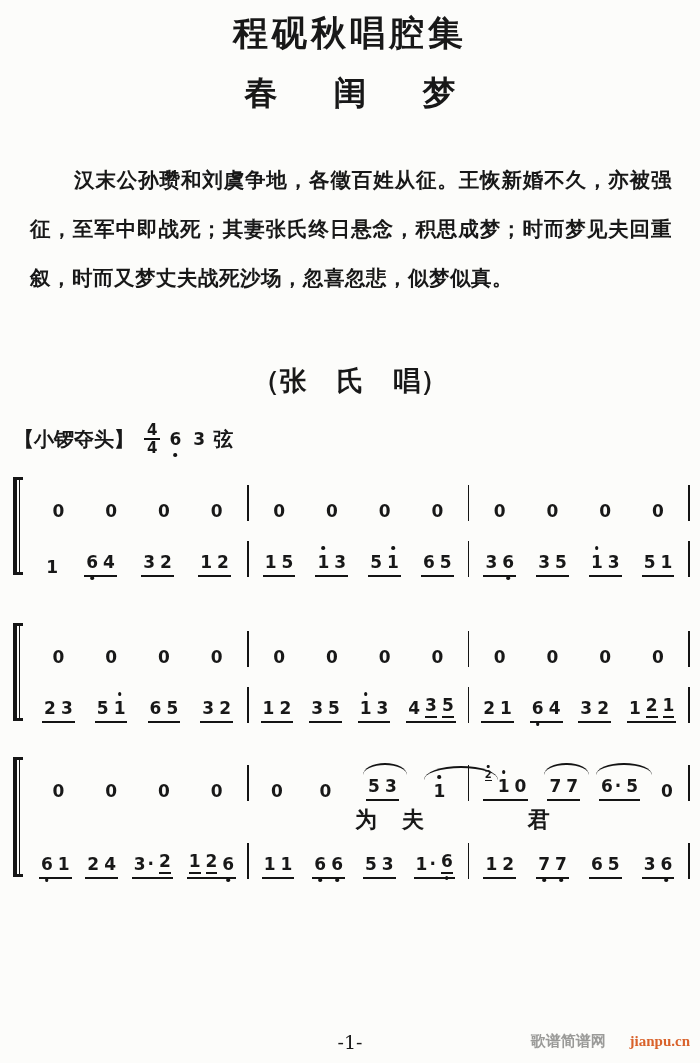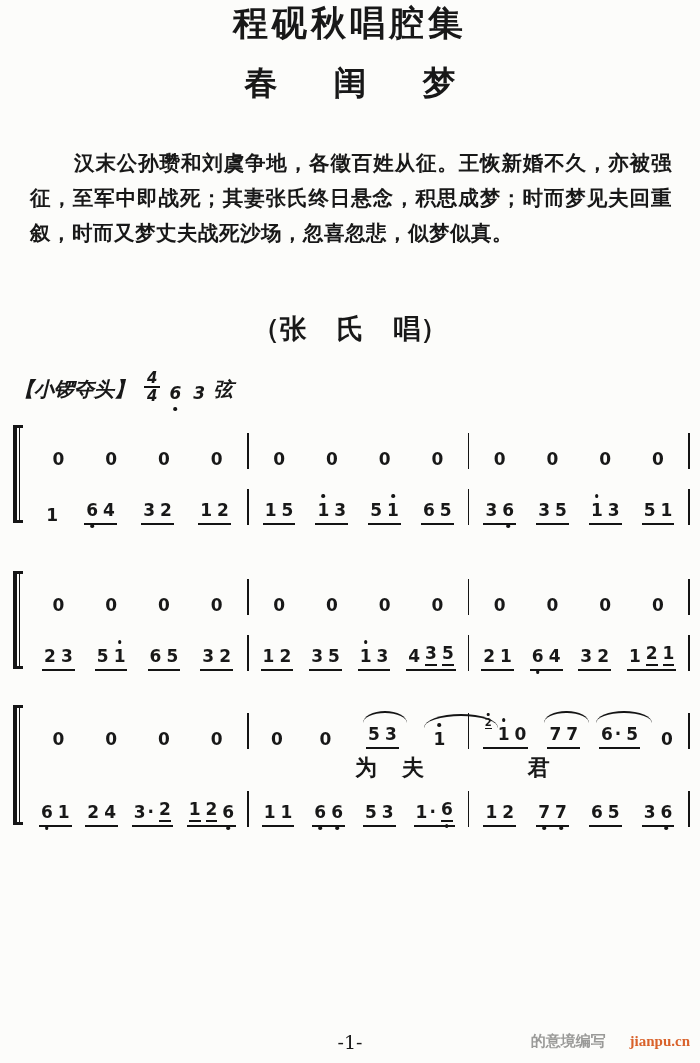--- a/index.html
+++ b/index.html
@@ -4,50 +4,50 @@
 <style>
   * { box-sizing: border-box; margin: 0; padding: 0; }
   html,body { width:700px; height:1063px; }
   body {
     background:#fcfcfa;
     color:#181818;
     font-family:"Liberation Serif", serif;
     position:relative;
     overflow:hidden;
   }
-  .page { width:700px; height:1063px; position:relative; }
+  .page { width:700px; height:1063px; position:relative; padding-top:10px; }
 
   
   h1.book-title {
     text-align:center; font-size:35px; font-weight:bold; letter-spacing:4px;
     font-family:"Liberation Serif", serif;
   }
   .subtitle {
     display:flex; justify-content:center; gap:56px; margin-top:14px;
     font-size:33px; font-weight:bold;
   }
 
   
   .intro {
     margin:40px 28px 0 30px;
-    font-size:20.5px; font-weight:bold; line-height:35px;
+    font-size:20.5px; font-weight:bold; line-height:49px;
     text-align:justify; letter-spacing:0.5px;
   }
   .intro p { text-indent:2.15em; }
 
   
   .singer {
     display:flex; justify-content:center; gap:30px;
     margin-top:60px; font-size:27px; font-weight:bold;
   }
 
   
   .score-header {
     margin:24px 0 8px 14px; font-size:20px; font-weight:bold;
-    display:flex; align-items:flex-end;font-style:italic;
+    display:flex; align-items:center;
   }
   .ts { display:inline-flex; flex-direction:column; align-items:center;
         margin:0 9px 0 10px; font-family:"DejaVu Sans",sans-serif;
         font-weight:bold; font-size:15px; line-height:14px; }
   .tst { border-bottom:2px solid #111; padding:0 3px 1px; }
   .tsb { padding-top:1px; }
   #tuning { display:inline-flex; gap:12px; margin-right:8px; }
 
   
   .systems { margin:22px 10px 0 12px; }
@@ -464,17 +464,17 @@
               <span class="note">6<i class="od ol"></i></span>
             </span>
           </span>
           <span class="bar"></span>
         </div>
       </div>
     </div>
 
   <span class="pageno">-1-</span>
   <span class="wm">
-    <span id="wm-site" style="color: rgb(154, 154, 152);">的意境编写</span>
+    <span id="wm-site" style="color: rgb(154, 154, 152);">歌谱简谱网</span>
     <span id="wm-domain" style="color: rgb(217, 98, 43); margin-left: 20px;">jianpu.cn</span>
   </span>
 
 </div>
 
 </body></html>

